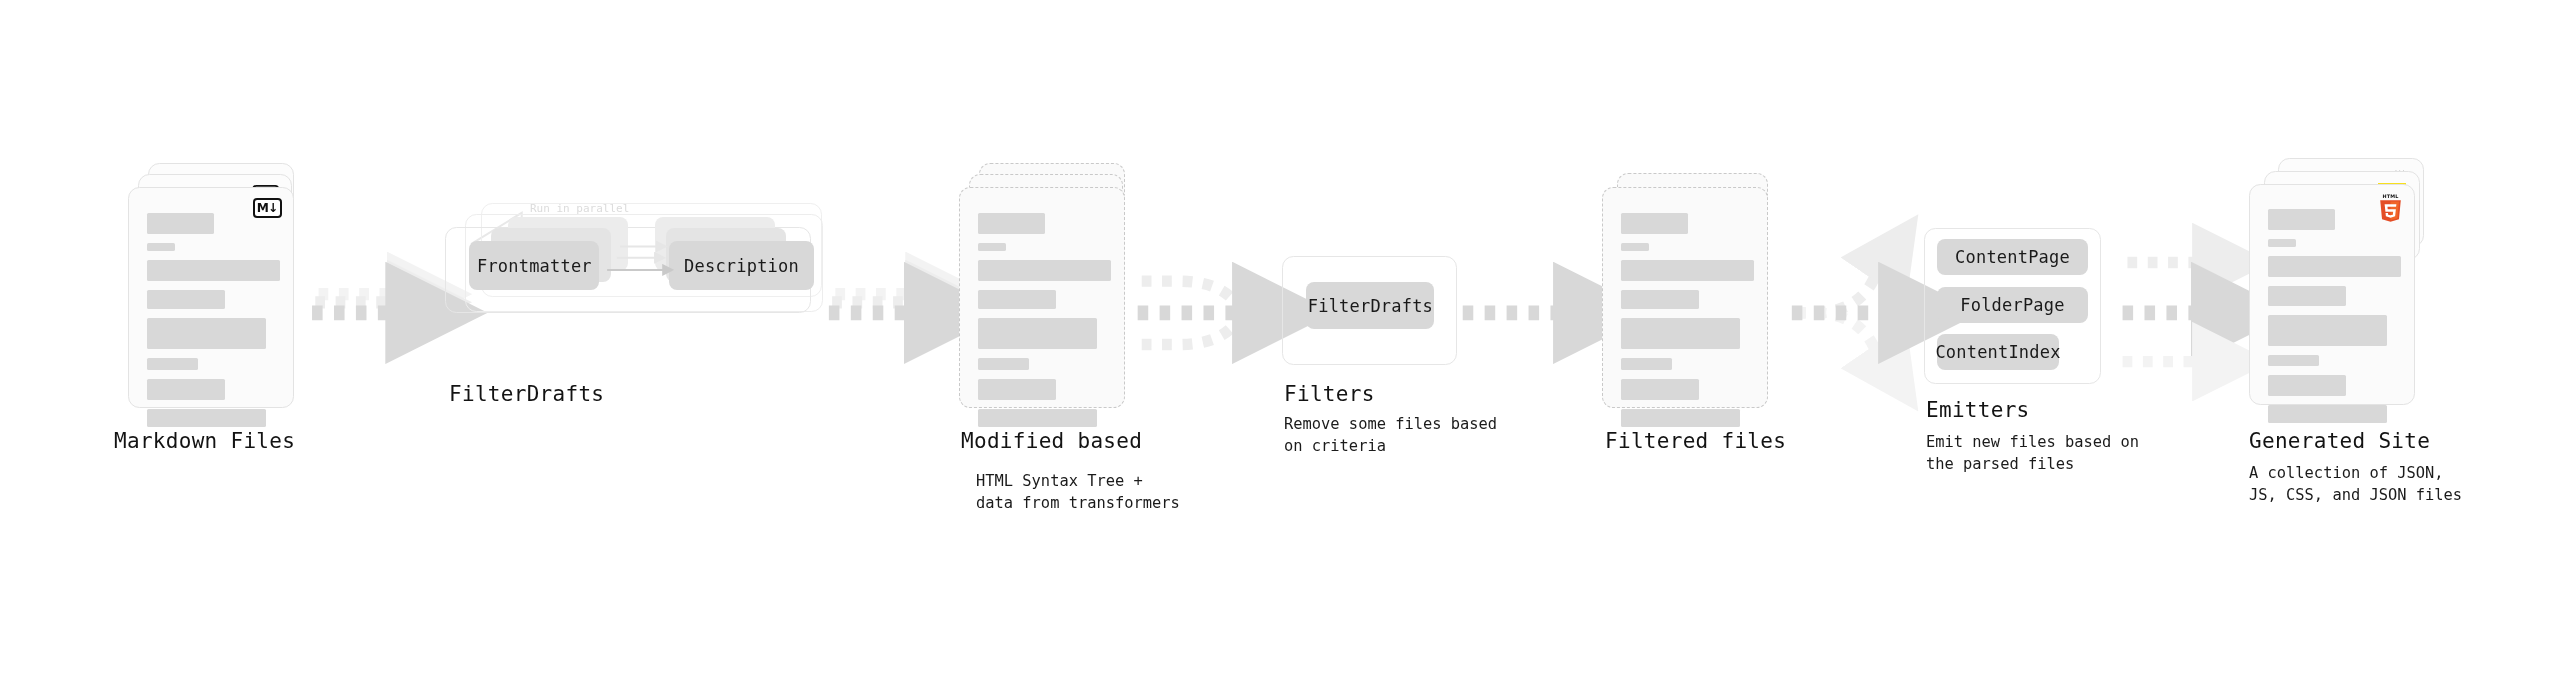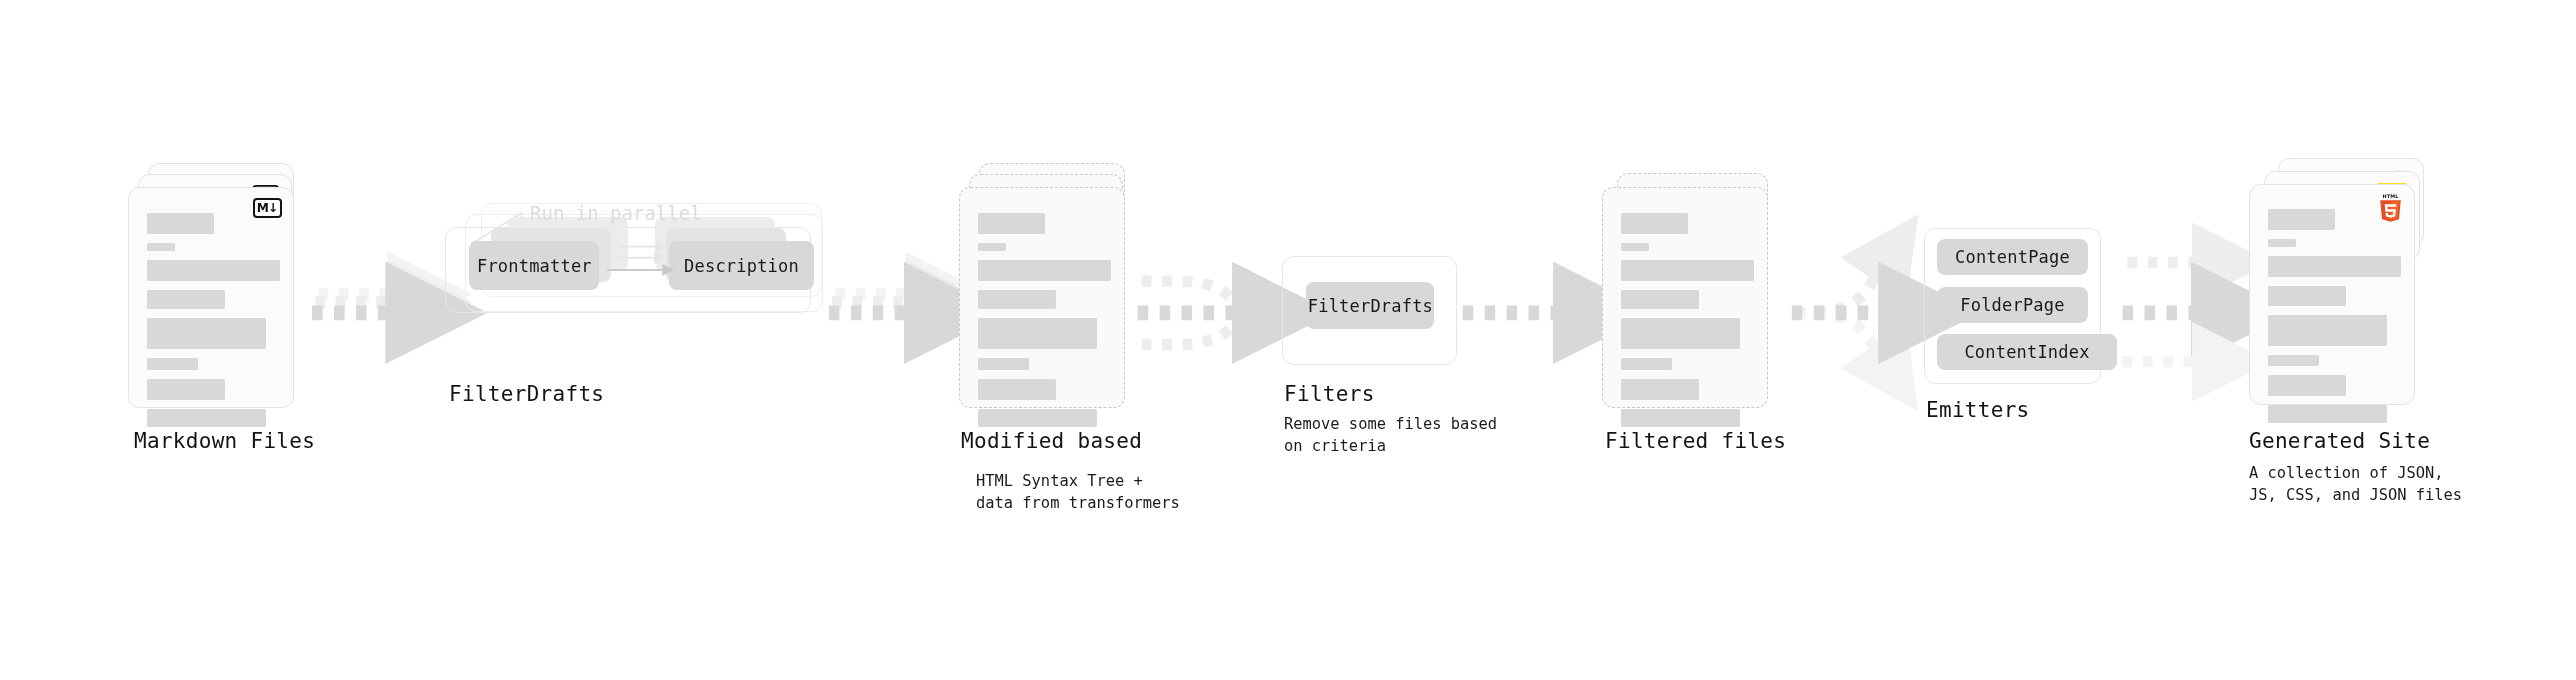--- a/index.html
+++ b/index.html
@@ -129,21 +129,21 @@
     color: #1b1b1b;
     white-space: pre-line;
   }
   .caption-sub.listhead { white-space: normal; }
   .tf-list { margin: 0; padding: 0; list-style: none; }
   .tf-list li { white-space: nowrap; }
   .tf-list li::before { content: "\2022"; padding: 0 6.5px 0 6.5px; }
 
   .parallel-label {
     position: absolute;
-    font-size: 19px;
+    font-size: 11px;
     color: #dcdcdc;
     white-space: nowrap;
   }
 
   svg.overlay {
     position: absolute;
     left: 0; top: 0;
     width: 2576px;
     height: 681px;
     pointer-events: none;
@@ -231,21 +231,21 @@
           <div class="bar" style="width:51px;height:11.4px;"></div>
           <div class="bar" style="width:78px;height:21px;"></div>
           <div class="bar" style="width:119px;height:18px;"></div>
         </div>
         <div class="badge-slot">
           <div class="md-badge">M↓</div>
         </div>
       </div>
     </div>
   </div>
-  <div class="caption-title" style="left:134px; top:429px;">Markdown Files</div>
+  <div class="caption-title" style="left:114px; top:429px;">Markdown Files</div>
 
   <div class="node" style="left:445px; top:207px; width:406px; height:146px;">
 
     <div class="groupbox" style="left:36px;  top:-4.1px;  width:341px; height:94px; border-color:#efefef;"></div>
     <div class="groupbox" style="left:19.5px;  top:7.3px;   width:358px; height:98px; border-color:#ededed;"></div>
     <div class="groupbox" style="left:0px;   top:19.5px;  width:366px; height:86px; border-color:#e6e6e6;"></div>
 
     <div class="chip" style="left:63px;  top:9.8px; width:120px; height:54px; background:#ececec; color:transparent;">Frontmatter</div>
     <div class="chip" style="left:210px; top:9.8px; width:120px; height:54px; background:#ececec; color:transparent;">Description</div>
 
@@ -321,23 +321,25 @@
         </div>
       </div>
     </div>
   </div>
   <div class="caption-title" style="left:1605px; top:429px;">Filtered files</div>
 
   <div class="node" style="left:1924px; top:228px; width:187px; height:163px;">
     <div class="groupbox" style="left:0; top:0; width:177px; height:156px;"></div>
     <div class="chip" style="left:13px; top:11.4px;  width:151px; height:36px;">ContentPage</div>
     <div class="chip" style="left:13px; top:59px;  width:151px; height:36px;">FolderPage</div>
-    <div class="chip" style="left:13px; top:106px; width:180px; height:36px;">ContentIndex</div>
+    <div class="chip" style="left:13px; top:106px; width:122px; height:36px;">ContentIndex</div>
   </div>
   <div class="caption-title" style="left:1926px; top:398px;">Emitters</div>
+  <div class="caption-sub" style="left:1926px; top:431px;">Emit new files based on
+the parsed files</div>
 
   <div class="node" style="left:2249px; top:158px;">
     <div class="card-stack" style="width:195px;height:276px;">
 
       <div class="card back2" style="left:29px; top:0px; width:146px; height:89px;">
         <div class="badge-slot" style="right:13px; top:9.8px;">
           <svg class="css3-badge" viewBox="0 0 26 14">
             <text x="13" y="8" font-family="DejaVu Sans, Liberation Sans, sans-serif" font-size="7" font-weight="bold" fill="#111" text-anchor="middle">CSS</text>
             <rect x="0" y="10" width="26" height="3.2" fill="#264de4"></rect>
           </svg>

